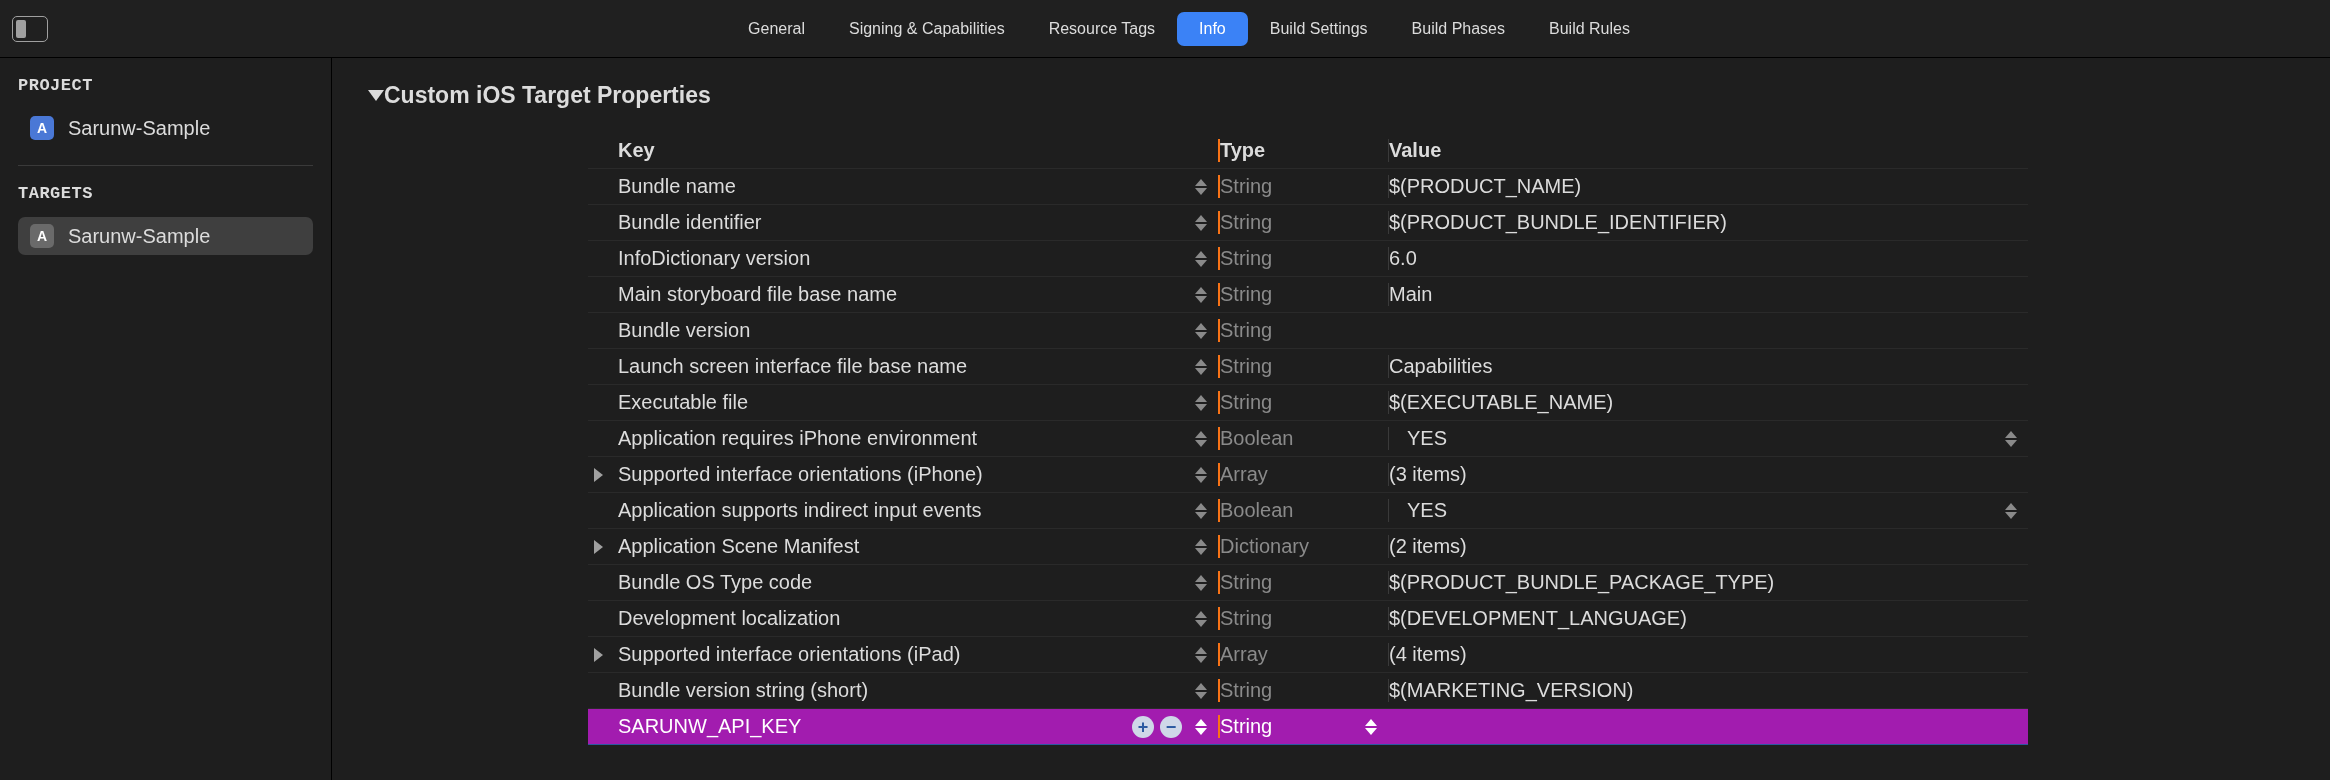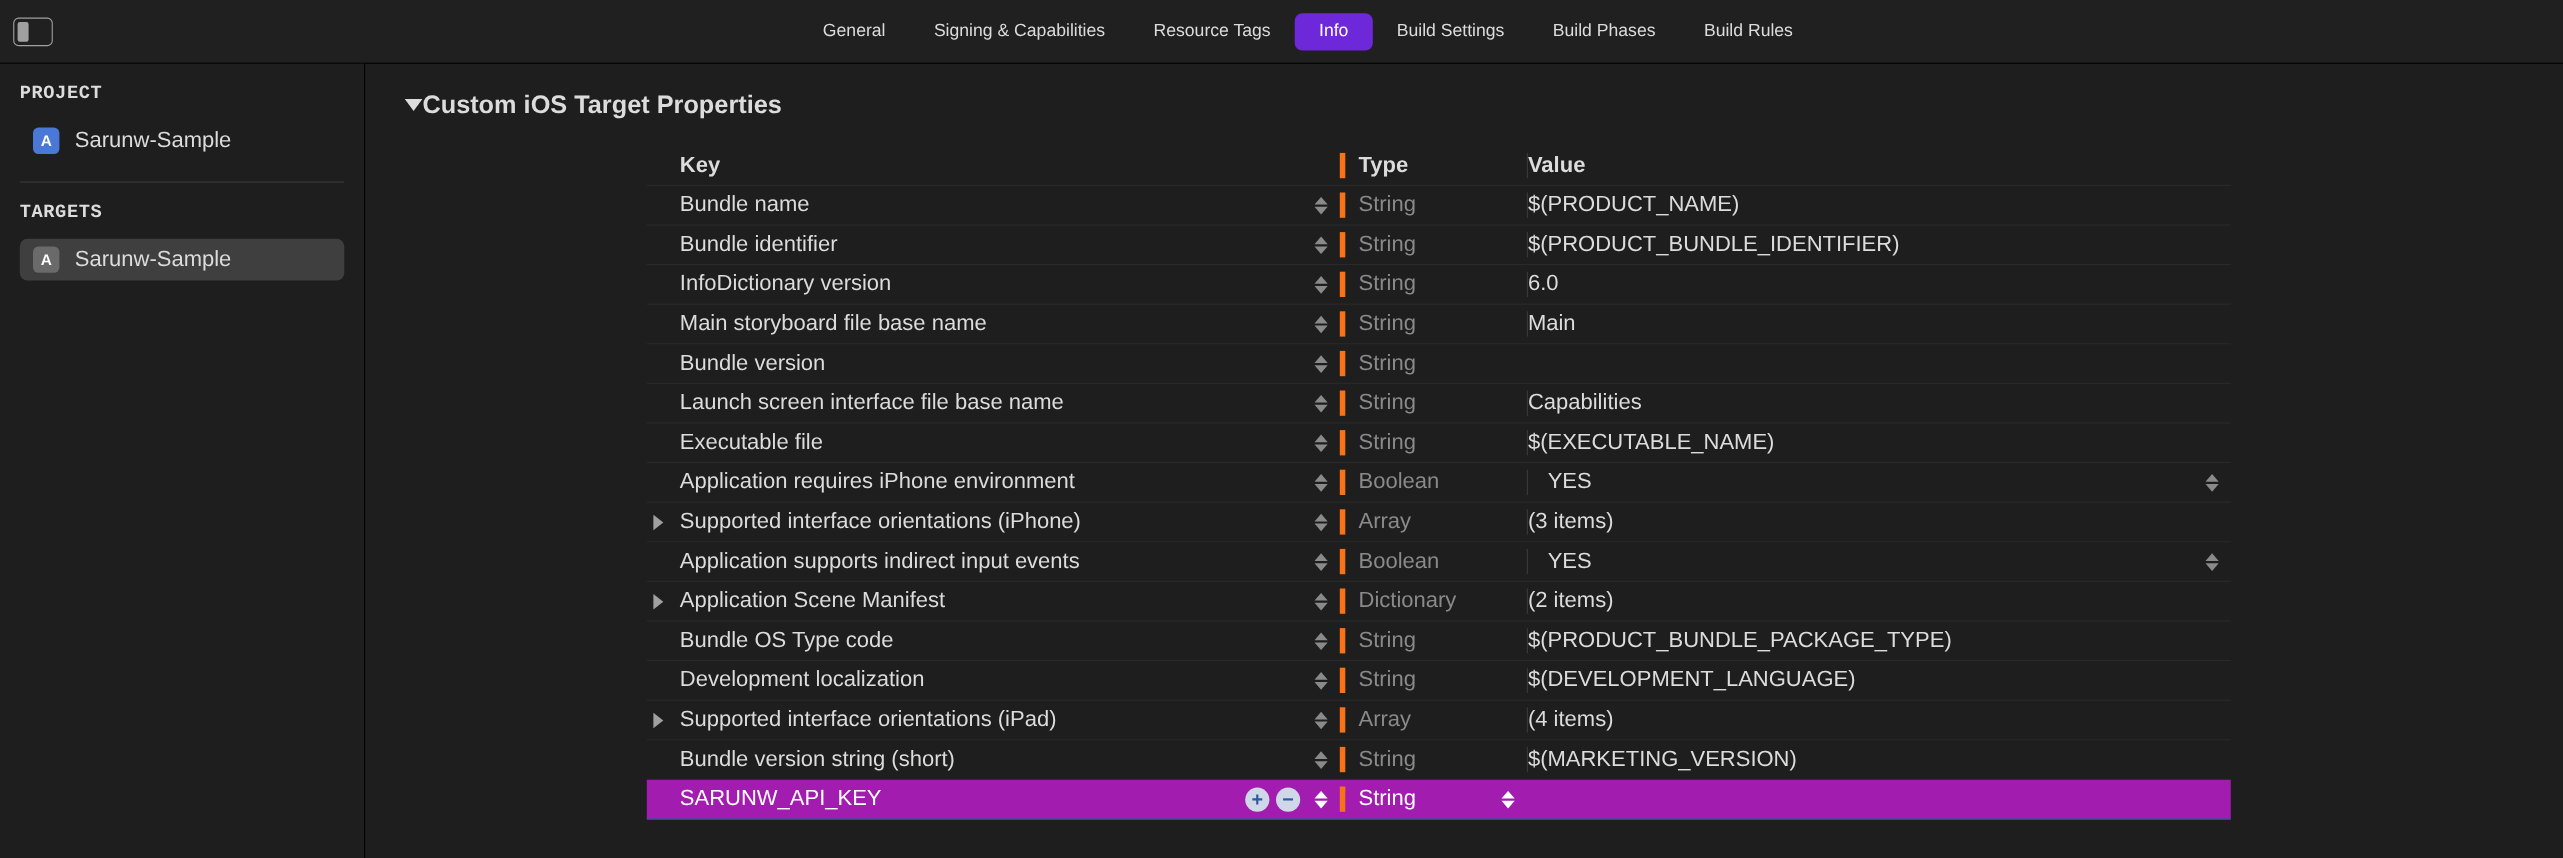--- a/index.html
+++ b/index.html
@@ -42,21 +42,21 @@
       gap: 0;
     }
     .tab {
       padding: 8px 22px;
       color: #dcdcdc;
       border-radius: 7px;
       cursor: pointer;
       font-size: 16px;
     }
     .tab.active {
-      background: #6d28d9;
+      background: #3b82f6;
       color: #fff;
     }
     .body-area {
       display: flex;
       height: calc(100% - 58px);
     }
     .sidebar {
       width: 332px;
       background: #1e1e1e;
       border-right: 1px solid #000;
@@ -125,21 +125,21 @@
       display: flex;
       align-items: center;
       height: 36px;
     }
     .thead {
       font-weight: 600;
       color: #dcdcdc;
       border-bottom: 1px solid #2a2a2a;
     }
     .col-key { width: 630px; padding-left: 30px; display: flex; align-items: center; position: relative; }
-    .col-type { width: 170px; border-left: 5px solid #f97316; padding-left: 12px; display: flex; align-items: center; color: #8a8a8a; position: relative; }
+    .col-type { width: 170px; border-left: 2px solid #f97316; display: flex; align-items: center; color: #8a8a8a; position: relative; }
     .col-value { flex: 1; border-left: 1px solid #3a3a3a; display: flex; align-items: center; position: relative; }
     .thead .col-type, .thead .col-value { color: #dcdcdc; }
     .trow { border-bottom: 1px solid #2a2a2a; }
     .trow.selected { background: #a21caf; color: #fff; border-bottom: 1px solid #2c5aa0; }
     .trow.selected .col-type { color: #fff; }
     .disclosure-right {
       width: 0; height: 0;
       border-top: 7px solid transparent;
       border-bottom: 7px solid transparent;
       border-left: 9px solid #a0a0a0;

